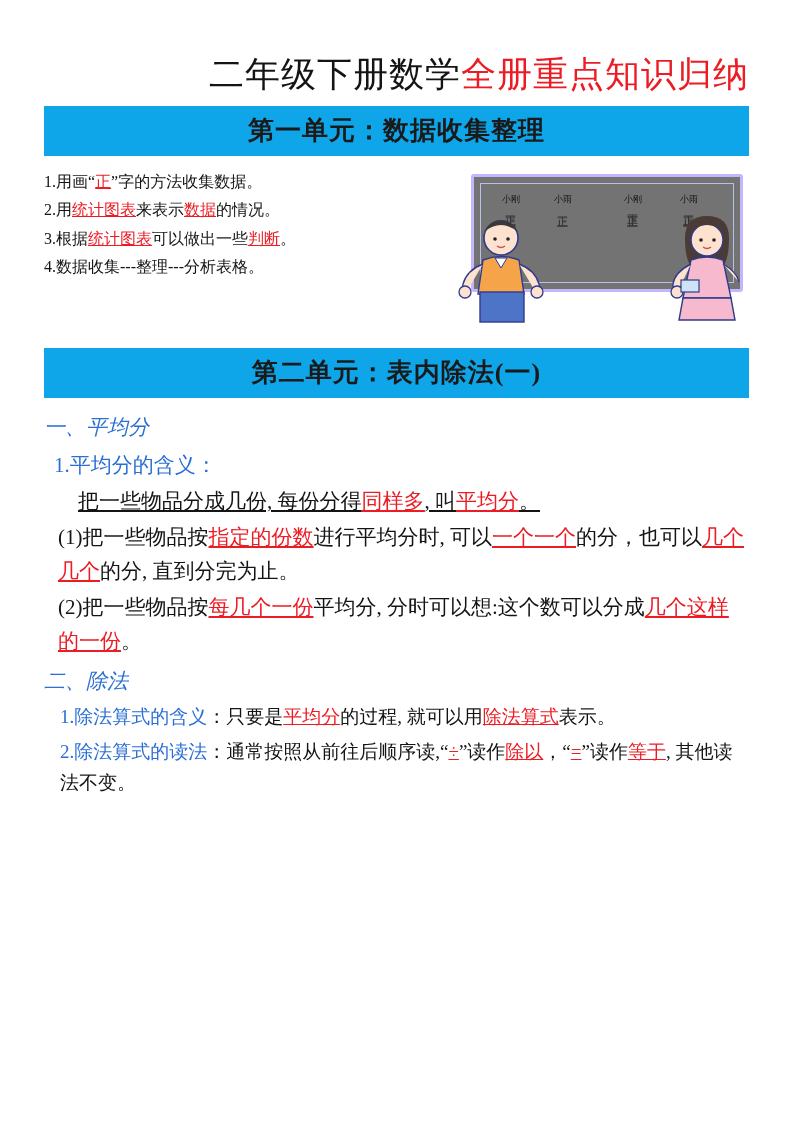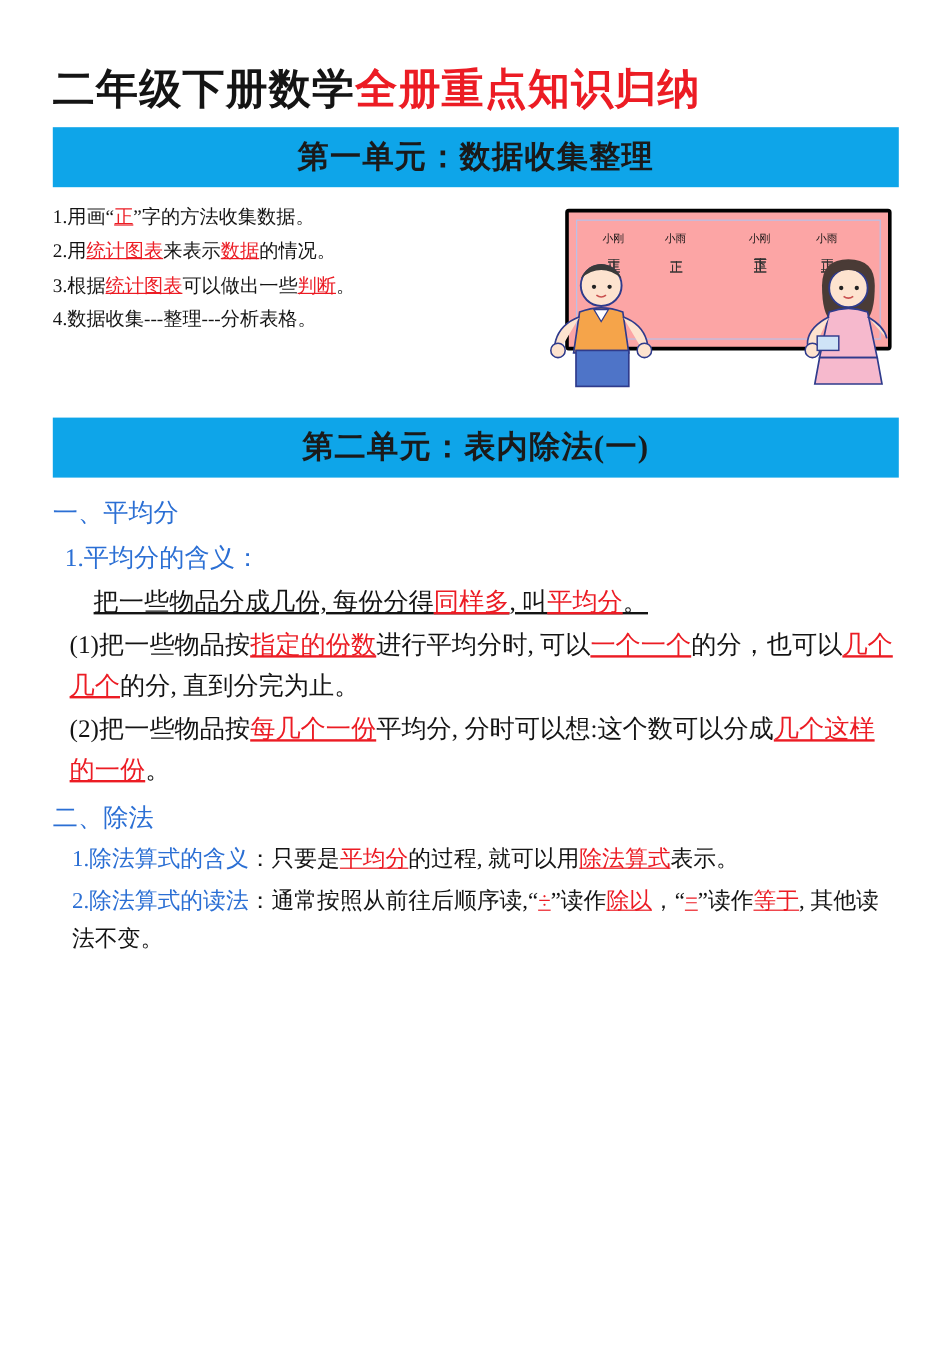--- a/index.html
+++ b/index.html
@@ -17,23 +17,23 @@
   .page {
     position: relative;
     width: 793px;
     height: 1121px;
     box-sizing: border-box;
     padding: 40px 44px 0 44px;
   }
 
   
   .doc-title {
-    text-align: left;
+    text-align: right;
     font-size: 35px;
-    font-weight: bold;
+    font-weight: normal;
     letter-spacing: 1px;
     line-height: 1.2;
     margin: 14px 0 10px 0;
     white-space: nowrap;
   }
   .doc-title .t-black { color: #141414; }
   .doc-title .t-red { color: #ec1c24; }
 
   
   .unit-bar {
@@ -74,20 +74,21 @@
   .body2 {
     font-size: 21px;
     line-height: 1.62;
     color: #141414;
     margin-top: 2px;
   }
   .head-blue {
     color: #2b6fd4;
     font-size: 21px;
     margin: 6px 0 2px 0;
+    font-style: italic;
   }
   .sub-blue {
     color: #2b6fd4;
     font-size: 21px;
     margin: 4px 0 2px 10px;
   }
   .para {
     margin: 2px 0 2px 12px;
     font-size: 21px;
     line-height: 1.62;
@@ -97,22 +98,22 @@
   .mixed { margin: 4px 0 2px 16px; font-size: 19px; line-height: 1.62; }
   .mixed .lbl { color: #2b6fd4; }
 
   .ul-red { color: #ec1c24; text-decoration: underline; text-decoration-color: #ec1c24; }
 
   
   .bb-frame {
     position: absolute;
     left: 14px; top: 0;
     width: 266px; height: 112px;
-    background: #fca5a5;
-    border: 3px solid #000000;
+    background: #737373;
+    border: 3px solid #c4b5fd;
     border-radius: 3px;
   }
   .bb-inner {
     position: absolute;
     left: 6px; top: 6px; right: 6px; bottom: 6px;
     border: 1px solid #b9c0e8;
   }
   .bb-name {
     position: absolute;
     font-size: 9px;

